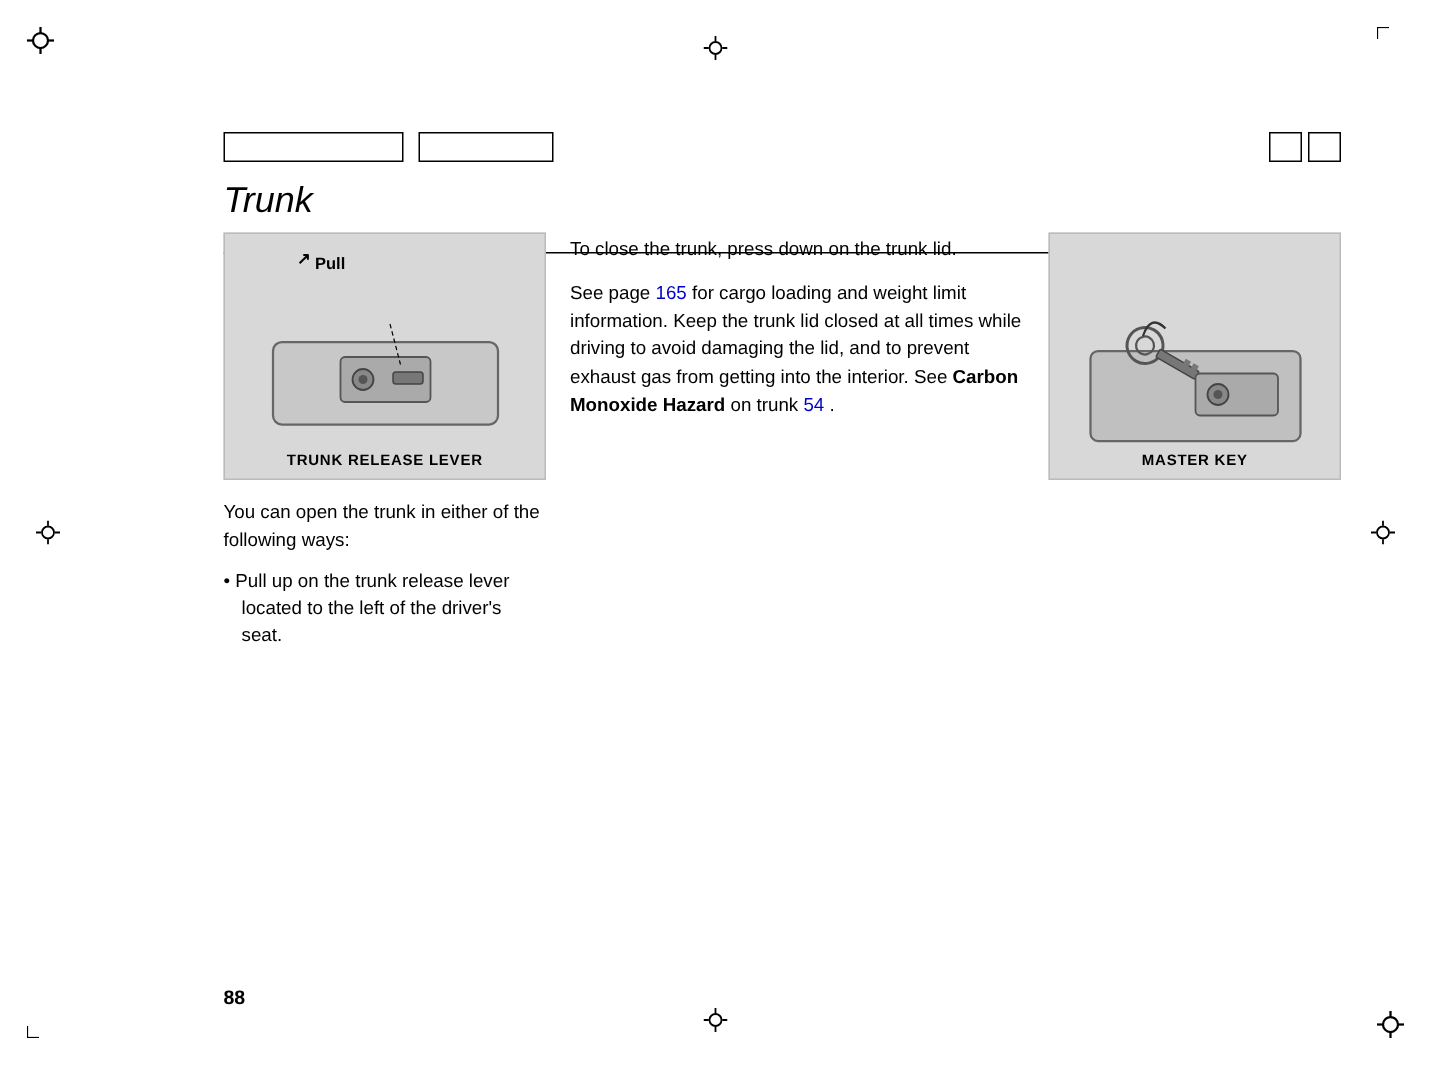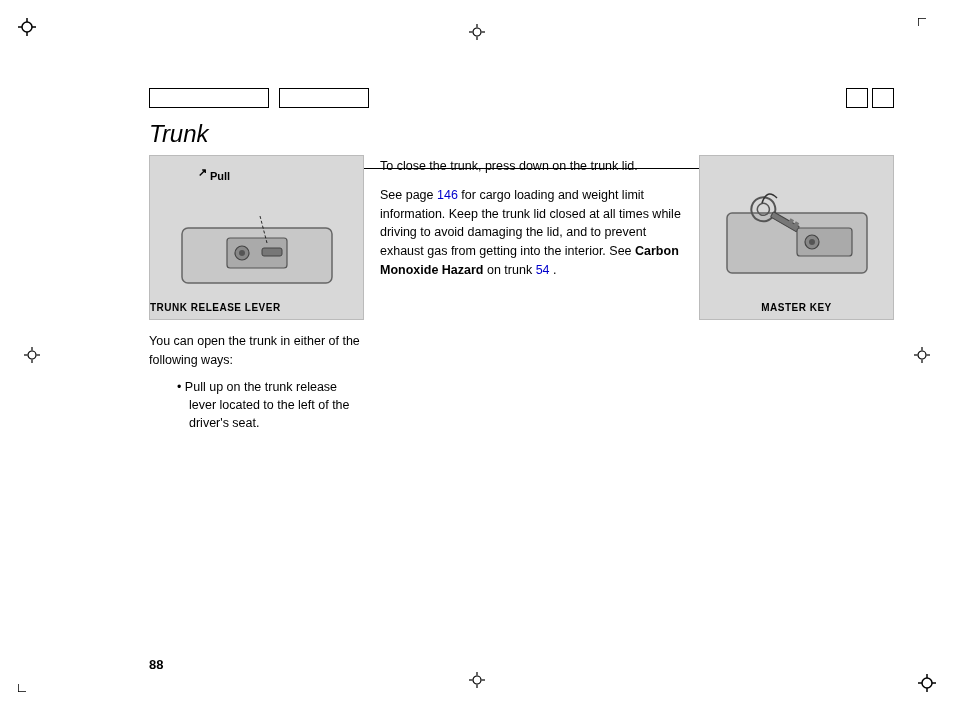--- a/index.html
+++ b/index.html
@@ -130,21 +130,21 @@
       left: 54px;
       font-size: 14px;
       font-weight: bold;
       color: #000;
     }
 
     .image-caption {
       position: absolute;
       bottom: 6px;
       left: 0; right: 0;
-      text-align: left;
+      text-align: center;
       font-size: 10px;
       font-weight: bold;
       letter-spacing: 0.5px;
     }
 
     
     .below-image-text {
       font-size: 12.5px;
       line-height: 1.5;
     }
@@ -152,21 +152,20 @@
       margin-top: 8px;
       padding-left: 0;
       list-style: none;
     }
     .bullet-list li {
       font-size: 12.5px;
       line-height: 1.45;
       padding-left: 12px;
       text-indent: -12px;
       margin-bottom: 6px;
-      margin-left: 28px;
     }
     .bullet-list li::before {
       content: "• ";
     }
 
     
     .mid-col {
       flex: 1;
       font-size: 12.5px;
       line-height: 1.5;
@@ -191,21 +190,21 @@
       flex-direction: column;
       gap: 12px;
     }
 
     .image-box-right {
       background: #d8d8d8;
       border: 1px solid #bbb;
       height: 165px;
       position: relative;
       display: flex;
-      align-items: center;
+      align-items: flex-end;
       justify-content: center;
     }
     .image-caption-right {
       position: absolute;
       bottom: 6px;
       left: 0; right: 0;
       text-align: center;
       font-size: 10px;
       font-weight: bold;
       letter-spacing: 0.5px;
@@ -345,21 +344,21 @@
         <li>Pull up on the trunk release lever located to the left of the driver's seat.</li>
       </ul>
     </div>
   </div>
 
   <div class="mid-col">
     <p>
       <span>To close the trunk, press down on the trunk lid.</span>
     </p>
     <p>
-      <span>See page </span><a class="link-blue" href="#">146</a><span> for cargo loading and weight limit information. Keep the trunk lid closed at all times while driving to avoid damaging the lid, and to prevent exhaust gas from getting into the interior. See </span><span class="bold-text">Carbon Monoxide Hazard</span><span> on trunk </span><a class="link-blue" href="#">54</a><span> .</span>
+      <span>See page </span><a class="link-blue" href="#">165</a><span> for cargo loading and weight limit information. Keep the trunk lid closed at all times while driving to avoid damaging the lid, and to prevent exhaust gas from getting into the interior. See </span><span class="bold-text">Carbon Monoxide Hazard</span><span> on trunk </span><a class="link-blue" href="#">54</a><span> .</span>
     </p>
   </div>
 
   <div class="right-col">
 
     <div class="image-box-right">
 
       <svg width="170" height="120" viewBox="0 0 170 120">
 
         <rect x="15" y="35" width="140" height="60" rx="5" fill="#c0c0c0" stroke="#666" stroke-width="1.5"></rect>

